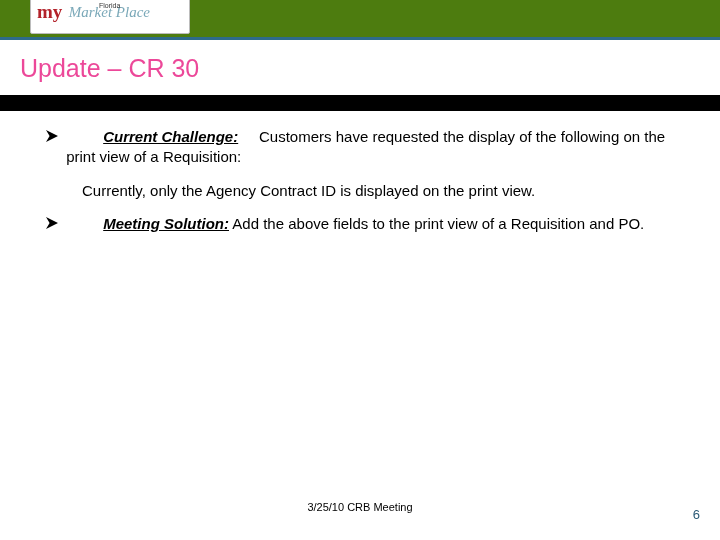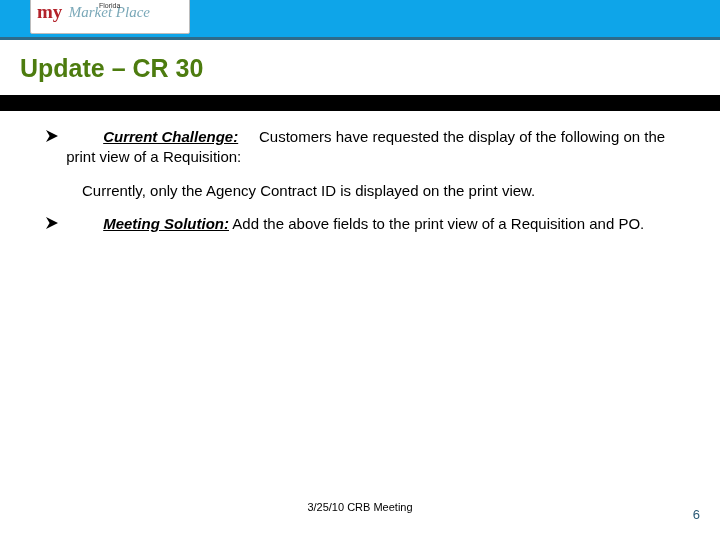--- a/index.html
+++ b/index.html
@@ -12,21 +12,21 @@
     background: #fff;
     overflow: hidden;
   }
   .slide {
     width: 720px;
     height: 540px;
     position: relative;
   }
   .topbar {
     height: 40px;
-    background: #0ea5e9;
+    background: #4d7c0f;
     border-bottom: 3px solid #2e6b8a;
     position: relative;
   }
   .logo {
     position: absolute;
     left: 30px;
     top: -2px;
     height: 36px;
     width: 160px;
     background: #fff;
@@ -57,22 +57,22 @@
     color: #333;
     position: absolute;
     top: 3px;
     left: 68px;
   }
   .titlezone {
     padding: 10px 20px 6px 20px;
   }
   .slide-title {
     font-size: 25px;
-    font-weight: bold;
-    color: #4d7c0f;
+    font-weight: normal;
+    color: #ec4899;
     margin: 4px 0 6px 0;
   }
   .blackline {
     height: 16px;
     background: #000;
   }
   .body {
     padding: 14px 28px 0 28px;
     font-size: 15px;
     line-height: 1.32;

